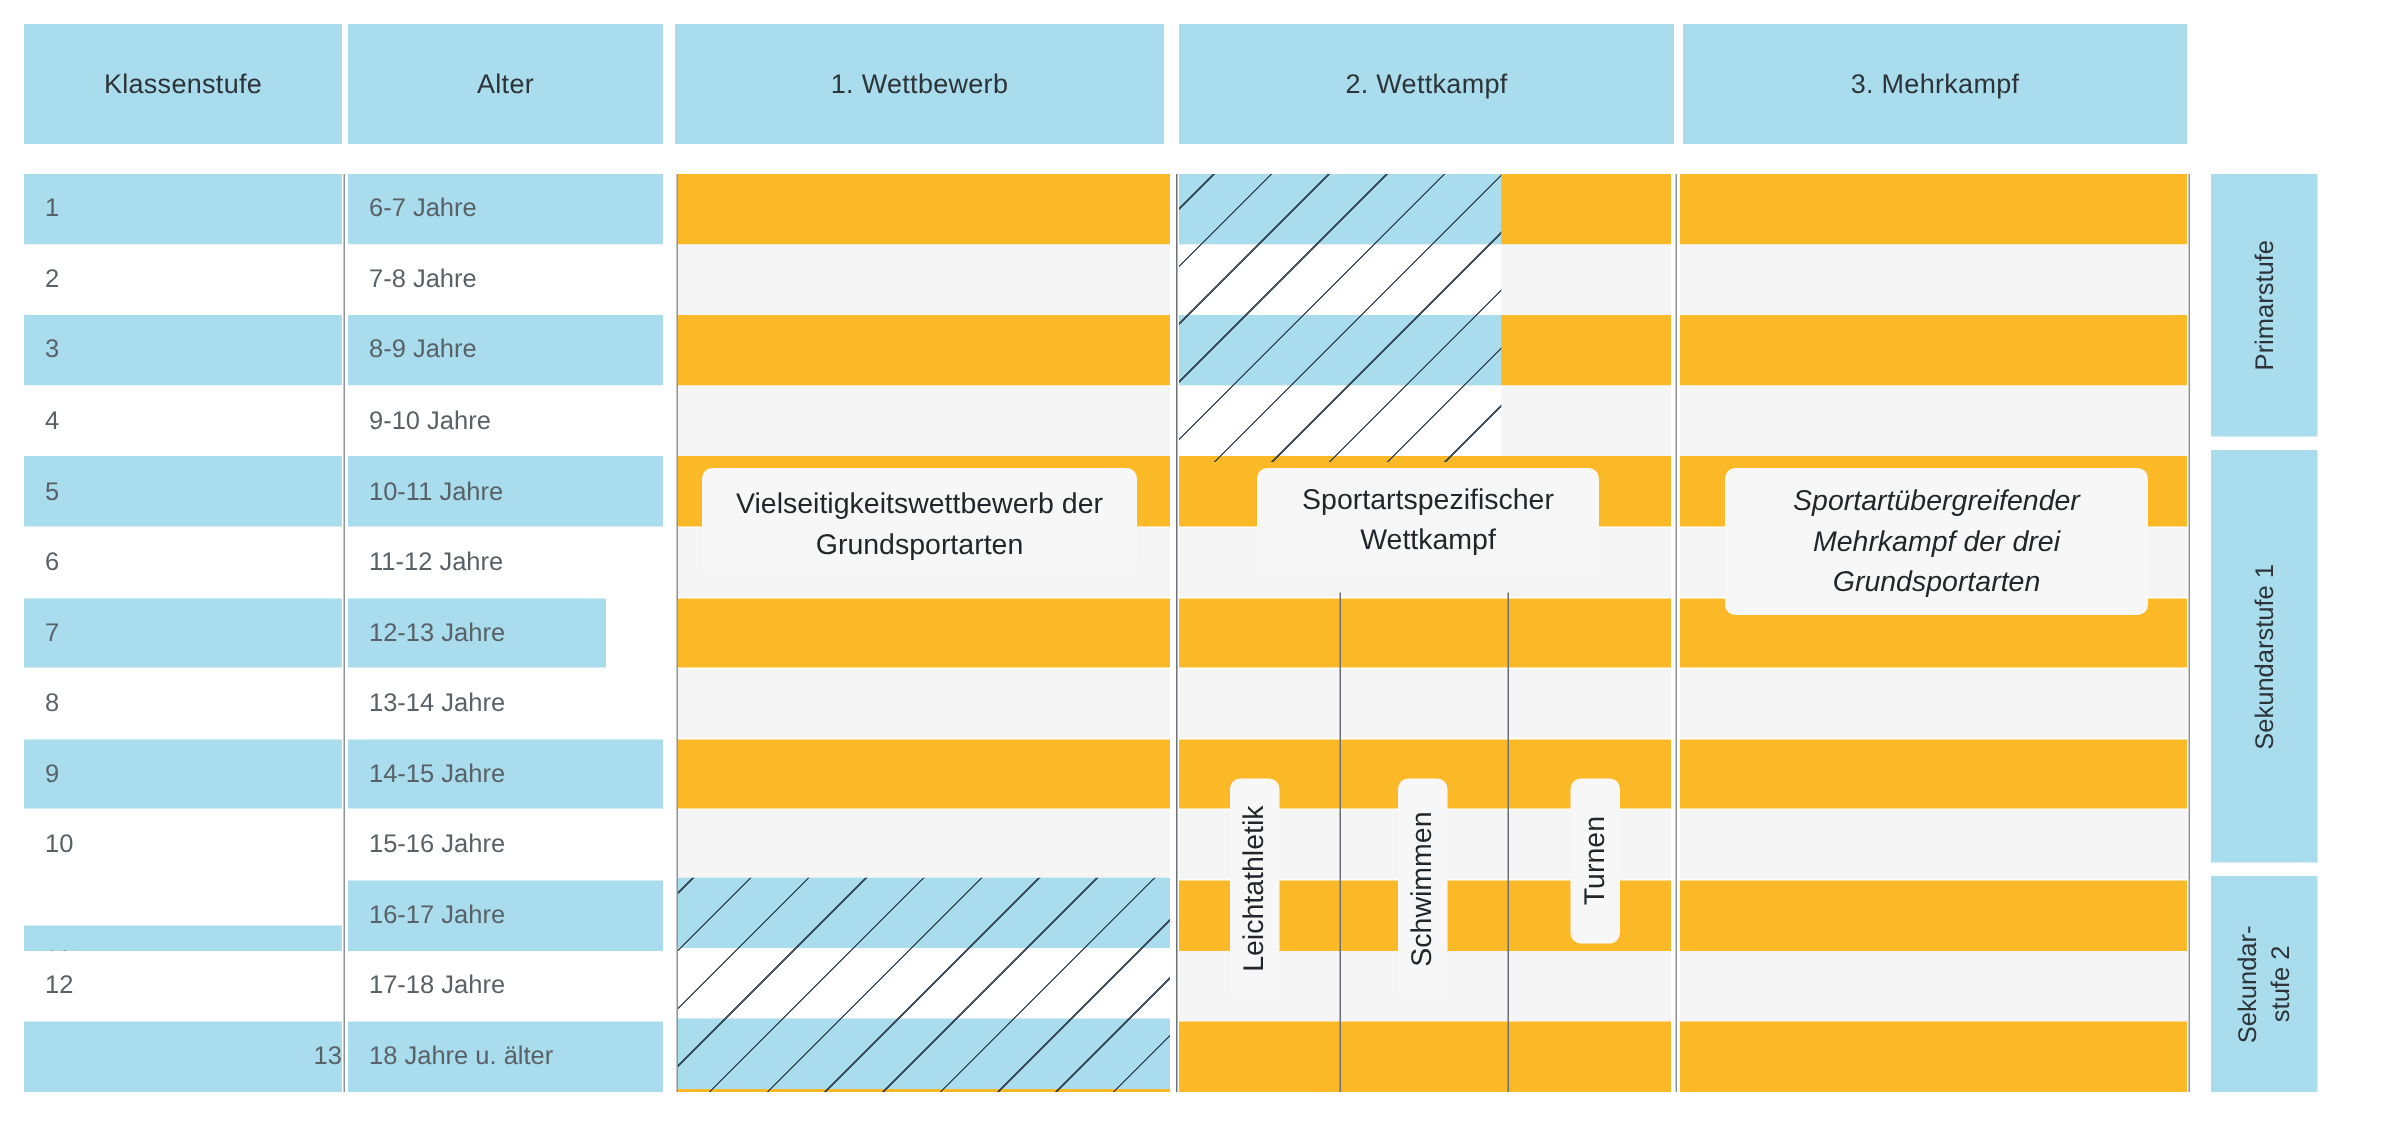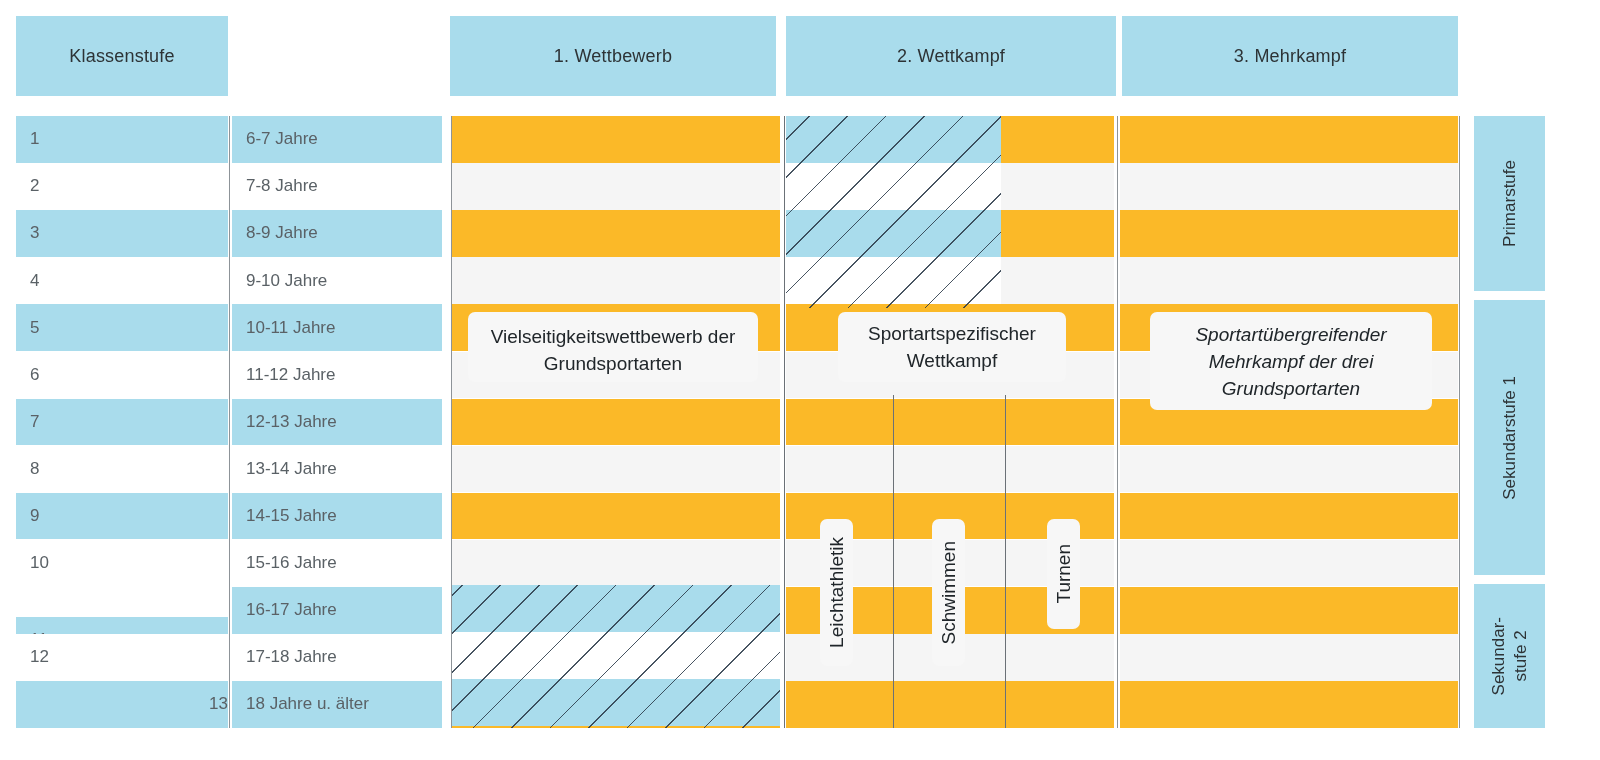--- a/index.html
+++ b/index.html
@@ -101,20 +101,23 @@
   }
 </style>
 </head>
 <body>
 
 <div id="stage">
 
   <div class="hdr" style="left:16px;top:16px;width:212px;height:80px;">
     <span>Klassenstufe</span>
   </div>
+  <div class="hdr" style="left:232px;top:16px;width:210px;height:80px;">
+    <span>Alter</span>
+  </div>
   <div class="hdr" style="left:450px;top:16px;width:326px;height:80px;">
     <span>1. Wettbewerb</span>
   </div>
   <div class="hdr" style="left:786px;top:16px;width:330px;height:80px;">
     <span>2. Wettkampf</span>
   </div>
   <div class="hdr" style="left:1122px;top:16px;width:336px;height:80px;">
     <span>3. Mehrkampf</span>
   </div>
 
@@ -171,21 +174,21 @@
       </div>
       <div class="lcell white" style="left: 232px; top: 257.3px; width: 210px; height: 46.5px;">
         <span>9-10 Jahre</span>
       </div>
       <div class="lcell blue" style="left: 232px; top: 304.4px; width: 210px; height: 46.5px;">
         <span>10-11 Jahre</span>
       </div>
       <div class="lcell white" style="left: 232px; top: 351.5px; width: 210px; height: 46.5px;">
         <span>11-12 Jahre</span>
       </div>
-      <div class="lcell blue" style="left: 232px; top: 398.6px; width: 210px; height: 46.5px;">
+      <div class="lcell blue" style="left: 232px; top: 398.6px; width: 172px; height: 46.5px;">
         <span>12-13 Jahre</span>
       </div>
       <div class="lcell white" style="left: 232px; top: 445.7px; width: 210px; height: 46.5px;">
         <span>13-14 Jahre</span>
       </div>
       <div class="lcell blue" style="left: 232px; top: 492.8px; width: 210px; height: 46.5px;">
         <span>14-15 Jahre</span>
       </div>
       <div class="lcell white" style="left: 232px; top: 539.9px; width: 210px; height: 46.5px;">
         <span>15-16 Jahre</span>

